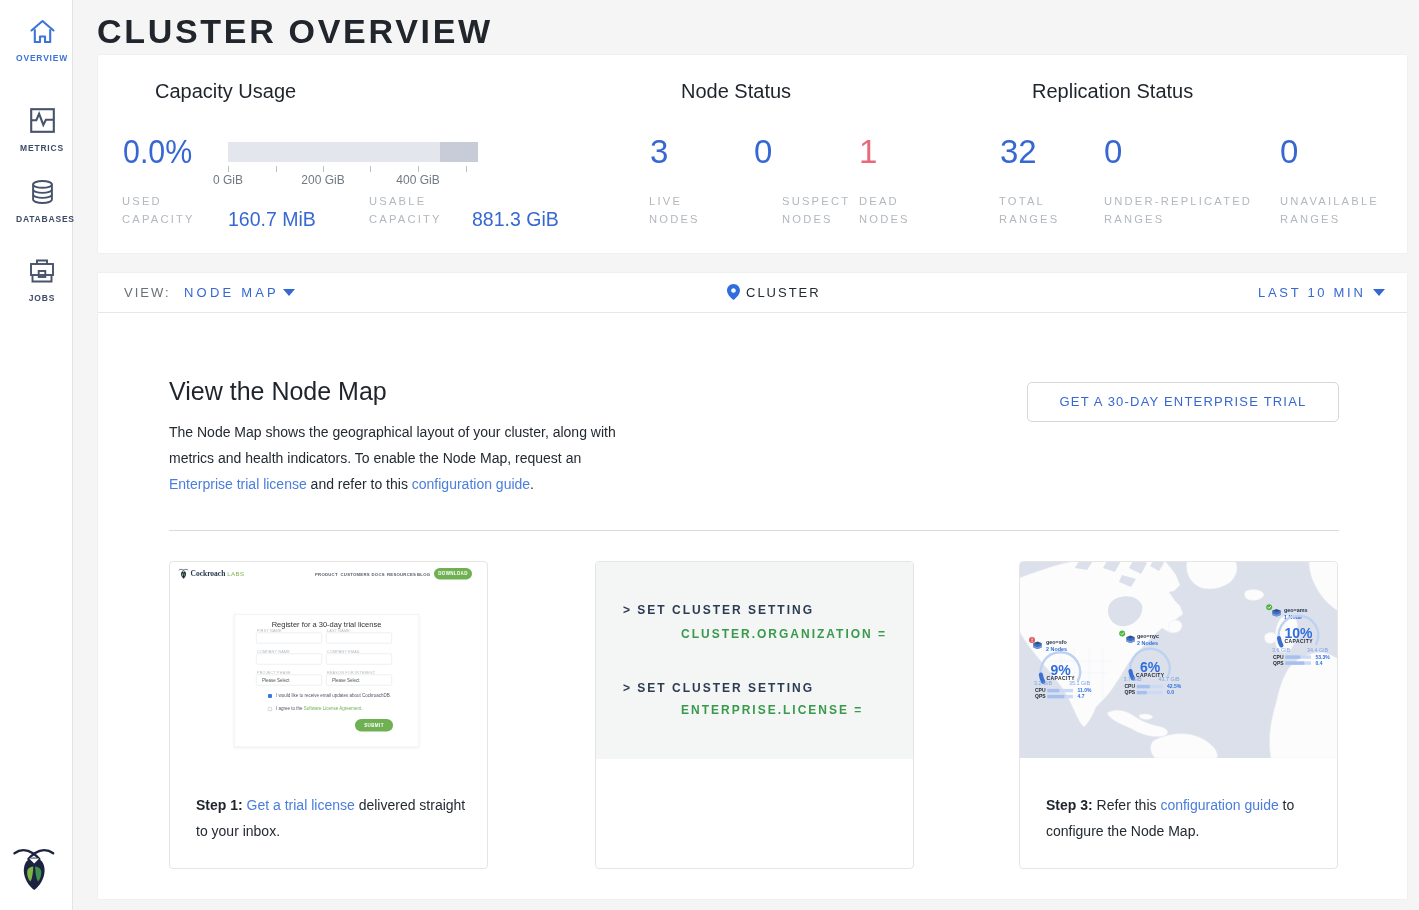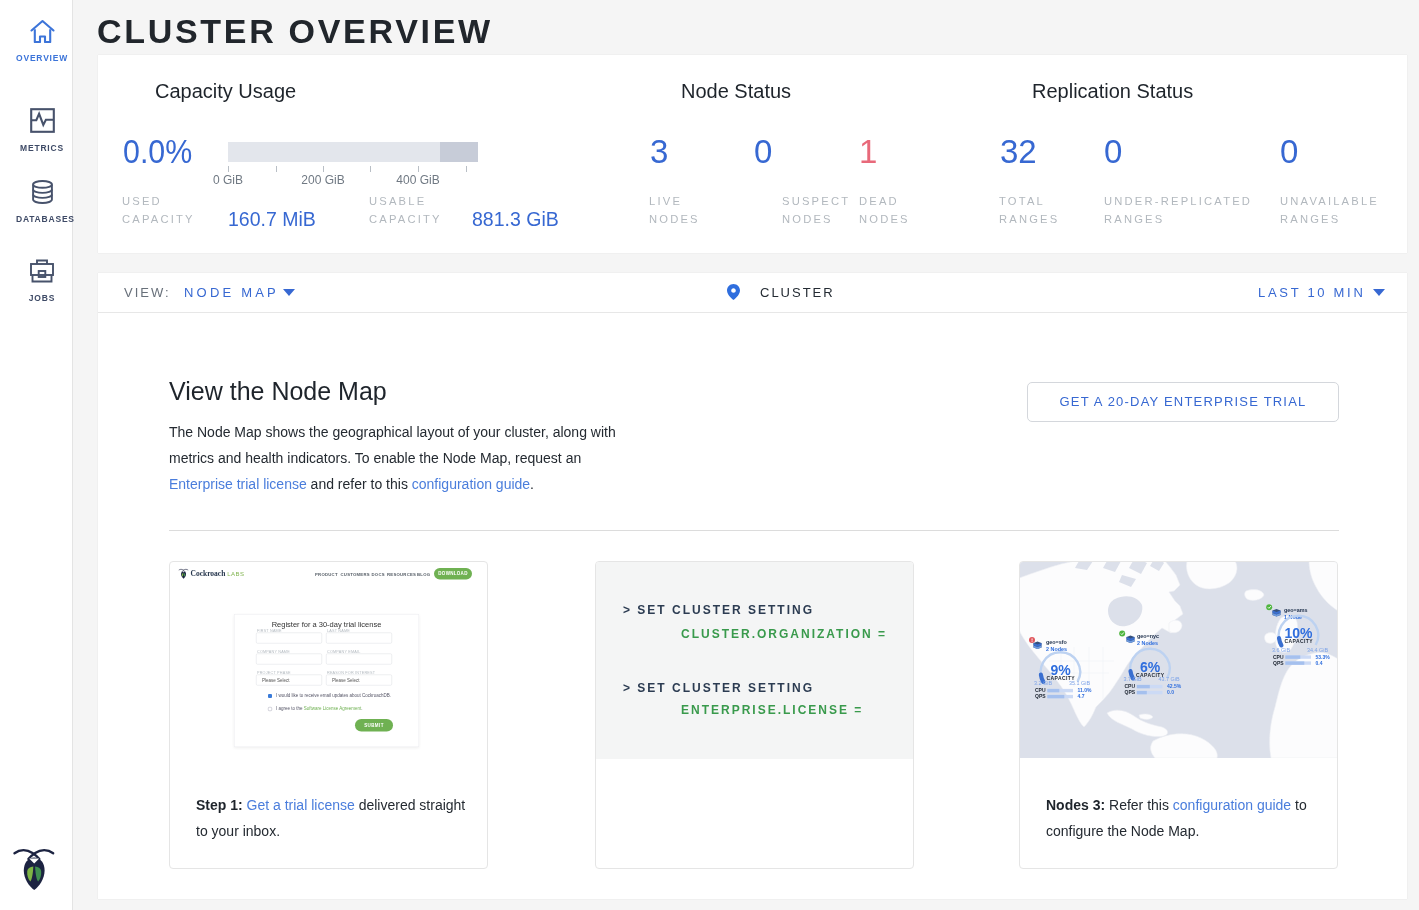--- a/index.html
+++ b/index.html
@@ -130,32 +130,32 @@
 <div class="bignum" style="left:1000px; top:133px;">32</div>
 <div class="bignum" style="left:1104px; top:133px;">0</div>
 <div class="bignum" style="left:1280px; top:133px;">0</div>
 <div class="statlab" style="left:999px; top:193px;">TOTAL<br>RANGES</div>
 <div class="statlab" style="left:1104px; top:193px;">UNDER-REPLICATED<br>RANGES</div>
 <div class="statlab" style="left:1280px; top:193px;">UNAVAILABLE<br>RANGES</div>
 
 <div id="toolbar"></div>
 <div class="tb" style="left:124px; color:#68707a;">VIEW:</div>
 <div class="tb blue" style="left:184px; letter-spacing:3.2px;">NODE MAP<span class="tri" style="margin-left:4px;"></span></div>
-<div class="tb" style="left:746px; color:#242b33;margin-left:14px;">CLUSTER</div>
+<div class="tb" style="left:746px; color:#242b33;">CLUSTER</div>
 <svg class="abs" style="left:727px; top:284px;" width="13" height="16" viewBox="0 0 13 16">
   <path d="M6.5 0 C2.9 0 0 2.9 0 6.5 C0 11.4 6.5 16 6.5 16 C6.5 16 13 11.4 13 6.5 C13 2.9 10.1 0 6.5 0 Z M6.5 8.8 C5.2 8.8 4.2 7.8 4.2 6.5 C4.2 5.2 5.2 4.2 6.5 4.2 C7.8 4.2 8.8 5.2 8.8 6.5 C8.8 7.8 7.8 8.8 6.5 8.8 Z" fill="#2f6ede"></path>
 </svg>
 <div class="tb blue" style="left:1258px; letter-spacing:2.7px;">LAST 10 MIN<span class="tri" style="margin-left:7px;"></span></div>
 
 <div id="panel"></div>
 <div id="nmh">View the Node Map</div>
 <div id="nmp">The Node Map shows the geographical layout of your cluster, along with<br>
 metrics and health indicators. To enable the Node Map, request an<br>
 <a class="lnk" href="#">Enterprise trial license</a> and refer to this <a class="lnk" href="#">configuration guide</a>.</div>
-<div id="trialbtn">GET A 20-DAY ENTERPRISE TRIAL</div>
+<div id="trialbtn">GET A 30-DAY ENTERPRISE TRIAL</div>
 <div id="divider"></div>
 
 <div class="stepcard" style="left:169px;">
   <div style="position:absolute;left:0;top:0;width:638px;height:394px;transform:scale(0.5);transform-origin:0 0;">
 
     <svg style="position:absolute;left:17px;top:12px;" width="20" height="23" viewBox="0 0 42 48">
       <path d="M21.2 12.5 C15 12.5 10.8 18 10.8 25.5 C10.8 33.5 16 41.5 21.2 45 C26.4 41.5 31.6 33.5 31.6 25.5 C31.6 18 27.4 12.5 21.2 12.5 Z" fill="#1c2341"></path>
       <path d="M20.3 21.5 C20.3 21.5 20 33 17.3 36.6 C15 34 14 30.2 14.2 26.7 C14.4 23.5 17 21.7 20.3 21.5 Z" fill="#7eb544"></path>
       <path d="M22.1 21.5 C22.1 21.5 22.4 33 25.1 36.6 C27.4 34 28.4 30.2 28.2 26.7 C28 23.5 25.4 21.7 22.1 21.5 Z" fill="#3f8f4f"></path>
       <path d="M1.5 8.2 C7 4.2 14 4.4 19.5 8 C22.5 10 24.8 12 26.3 14" fill="none" stroke="#1c2341" stroke-width="2.5" stroke-linecap="round"></path>
@@ -317,14 +317,14 @@
       <text x="254" y="97.9" font-size="5" font-weight="bold" fill="#1c2430">CPU</text>
       <rect x="266.3" y="94.4" width="25.7" height="3.4" fill="#ccdaf5"></rect>
       <rect x="266.3" y="94.4" width="15" height="3.4" fill="#a5c0ee"></rect>
       <text x="296.5" y="97.9" font-size="5" font-weight="bold" fill="#2f6ede">53.3%</text>
       <text x="254" y="103.9" font-size="5" font-weight="bold" fill="#1c2430">QPS</text>
       <rect x="266.3" y="100.4" width="25.7" height="3.4" fill="#ccdaf5"></rect>
       <rect x="266.3" y="100.4" width="19" height="3.4" fill="#a5c0ee"></rect>
       <text x="296.5" y="103.9" font-size="5" font-weight="bold" fill="#2f6ede">0.4</text>
     </g>
   </svg>
-  <div class="caption"><b>Nodes 3:</b> Refer this <a class="lnk" href="#">configuration guide</a> to<br>configure the Node Map.</div>
+  <div class="caption"><b>Step 3:</b> Refer this <a class="lnk" href="#">configuration guide</a> to<br>configure the Node Map.</div>
 </div>
 
 </body></html>

